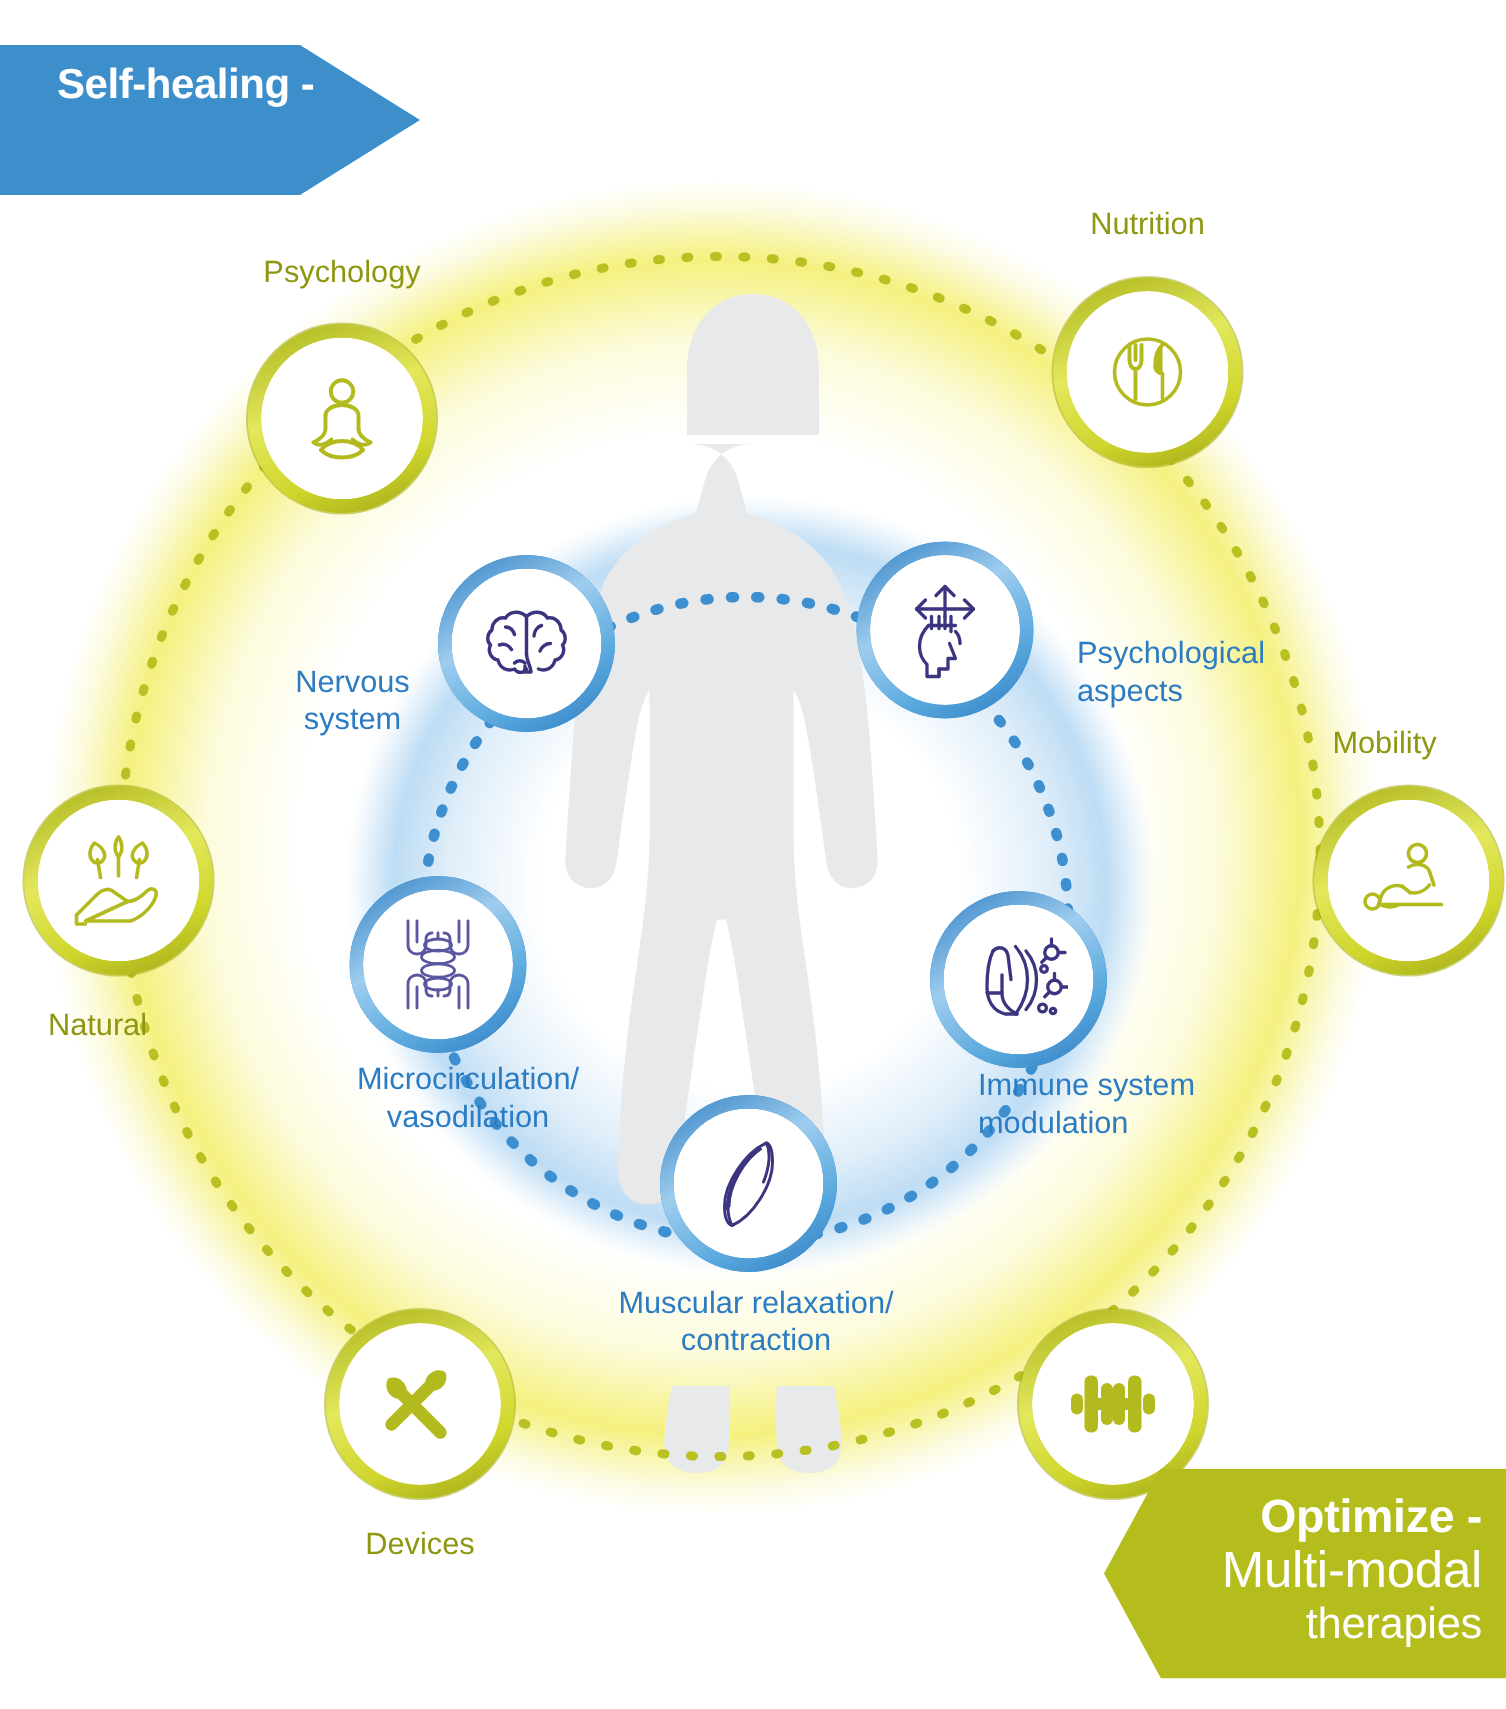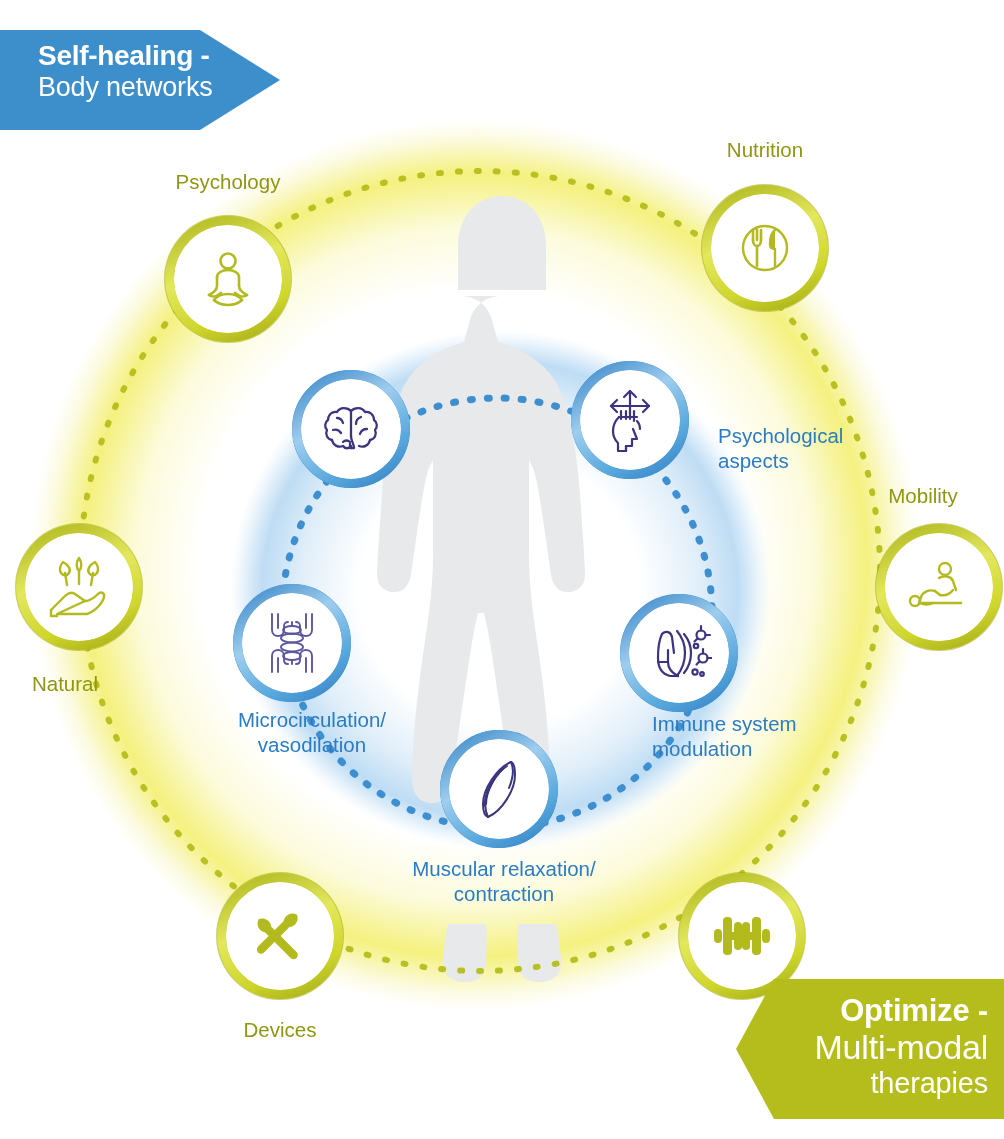--- a/index.html
+++ b/index.html
@@ -271,20 +271,22 @@
         <path d="M31 13c4-4 11-4 14 1 5-1 9 3 9 8 3 2 4 7 1 10 2 4 0 9-5 10-1 5-6 8-11 6"></path>
         <path d="M31 13v25"></path>
         <path d="M31 38c0 5 3 8 3 12l-4 0 0-4"></path>
         <path d="M17 20c3 0 5 2 6 5"></path>
         <path d="M13 32c3-1 6 0 8 3"></path>
         <path d="M41 19c-3 1-5 4-5 7"></path>
         <path d="M47 31c-3 0-6 2-7 5"></path>
         <path d="M23 44c2-2 5-2 7 0"></path>
       </svg>
     </div>
+    <div class="lbl lbl-inner ta-c" style="left:160px;top:443px;width:150px;">Nervous
+system</div>
 
     <div class="node node-inner" style="left:571px;top:361px;">
       <svg class="glyph" width="62" height="66" viewBox="0 0 62 66" fill="none" stroke="#3b3580" stroke-width="2.2" stroke-linecap="round" stroke-linejoin="round">
         <path d="M31 4v20"></path>
         <path d="M25 10l6-6 6 6"></path>
         <path d="M12 19h38"></path>
         <path d="M18 13l-6 6 6 6"></path>
         <path d="M44 13l6 6-6 6"></path>
         <path d="M22 24v8"></path>
           <path d="M27 24v8"></path>
@@ -352,21 +354,20 @@
         <ellipse cx="30" cy="46" rx="9" ry="4"></ellipse>
         <path d="M30 16v-4"></path>
           <path d="M30 50v4"></path>
       </svg>
     </div>
     <div class="lbl lbl-inner ta-c" style="left:164px;top:708px;width:296px;">Microcirculation/
 vasodilation</div>
 
     <div class="banner" id="banner-self-healing">
       <div class="l1">Self-healing -</div>
-      <div class="l2">Body networks</div>
     </div>
 
     <div class="banner" id="banner-optimize">
       <div class="l1">Optimize  -</div>
       <div class="l2">Multi-modal</div>
       <div class="l3">therapies</div>
     </div>
 
   </div>
 </div>

